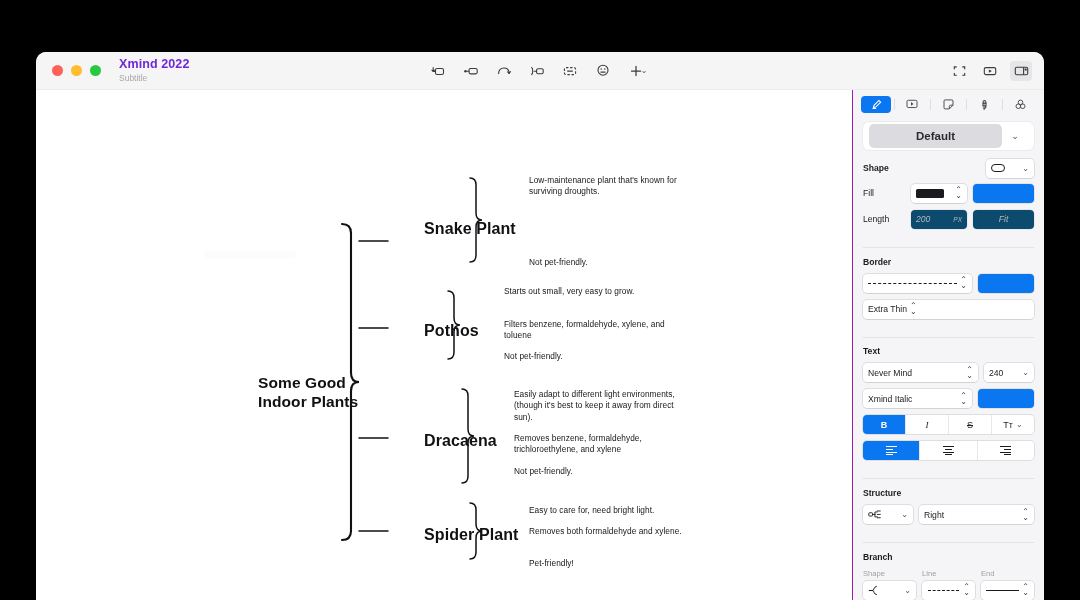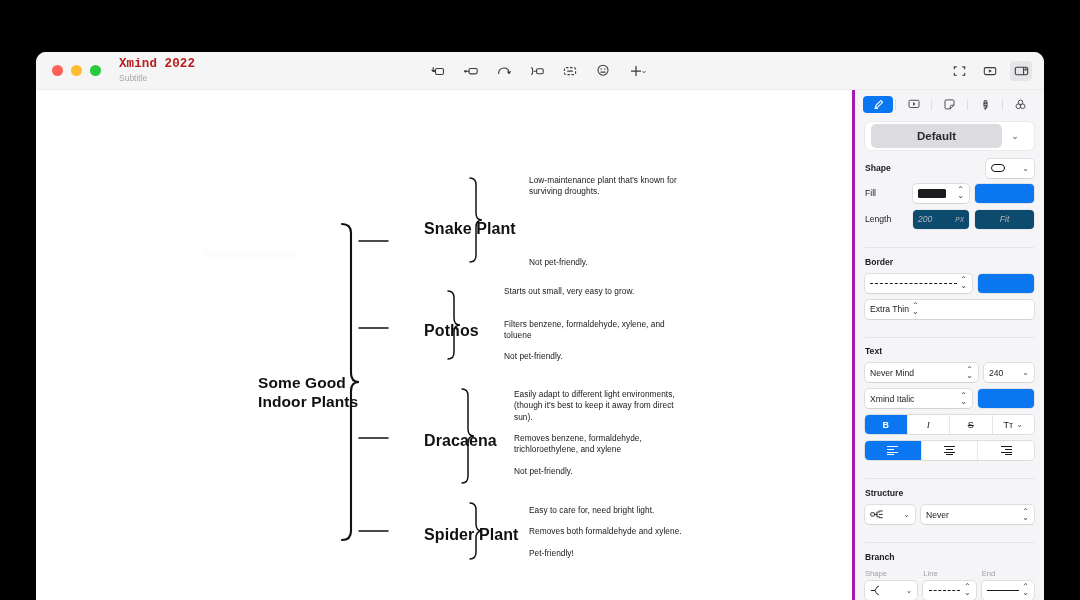--- a/index.html
+++ b/index.html
@@ -30,21 +30,21 @@
     flex: 0 0 38px;
     position: relative;
   }
   .traffic { display: flex; gap: 8px; padding-left: 16px; }
   .dot { width: 11px; height: 11px; border-radius: 50%; }
   .dot.red { background: #ff6159; }
   .dot.yellow { background: #ffbd2e; }
   .dot.green { background: #28c940; }
 
   .doc-title { margin-left: 18px; line-height: 1.05; }
-  .doc-title .t { font-size: 12.5px; font-weight: bold; color: #b91c1c; letter-spacing: .1px; font-family: Liberation Mono, monospace; }
+  .doc-title .t { font-size: 12.5px; font-weight: bold; color: #6d28d9; letter-spacing: .1px; }
   .doc-title .s { font-size: 8.5px; color: #a7a7ac; margin-top: 2px; }
 
   .tb-center {
     position: absolute; left: 50%; transform: translateX(-50%);
     display: flex; align-items: center; gap: 11px;
   }
   .tb-right {
     position: absolute; right: 12px;
     display: flex; align-items: center; gap: 9px;
   }
@@ -78,21 +78,21 @@
   .main-topic { font-size: 16px; font-weight: bold; letter-spacing: .1px; }
   .sub {
     font-size: 8.3px; line-height: 1.38; color: #17171a;
     letter-spacing: .05px;
   }
 
   
   .panel {
     width: 192px; flex: 0 0 192px;
     background: #f5f5f7;
-    border-left: 3px solid #a21caf;
+    border-left: 1px solid #a21caf;
     display: flex; flex-direction: column;
     overflow: hidden;
   }
   .panel-tabs {
     height: 28px; flex: 0 0 28px;
     display: flex; align-items: center; justify-content: space-around;
     padding: 0 7px; background: #f5f5f7;
   }
   .ptab {
     width: 30px; height: 17px; border-radius: 4px;
@@ -293,21 +293,21 @@
         <div class="node sub" style="left:468px; top:261px; width:180px;">Not pet-friendly.</div>
 
         <div class="node main-topic" style="left:388px; top:342px;">Dracaena</div>
         <div class="node sub" style="left:478px; top:343px; width:150px;">Removes benzene, formaldehyde, trichloroethylene, and xylene</div>
         <div class="node sub" style="left:478px; top:299px; width:172px;">Easily adapt to different light environments, (though it's best to keep it away from direct sun).</div>
         <div class="node sub" style="left:478px; top:376px; width:172px;">Not pet-friendly.</div>
 
         <div class="node main-topic" style="left:388px; top:436px;">Spider Plant</div>
         <div class="node sub" style="left:493px; top:415px; width:185px;">Easy to care for, need bright light.</div>
         <div class="node sub" style="left:493px; top:436px; width:185px;">Removes both formaldehyde and xylene.</div>
-        <div class="node sub" style="left:493px; top:458px; width:185px;">Pet-friendly!</div>
+        <div class="node sub" style="left:493px; top:468px; width:185px;">Pet-friendly!</div>
       </div>
     </div>
 
     <div class="panel">
 
       <div class="panel-tabs">
         <div class="ptab active">
           <svg width="11" height="11" viewBox="0 0 12 12" fill="none" stroke="#fff" stroke-width="1.15" stroke-linecap="round">
             <path d="M8.6 1.6l1.9 1.9-5.3 5.3-2.5.6.6-2.5z"></path>
             <path d="M2.1 10.4h3"></path>
@@ -464,21 +464,21 @@
         <div class="sec-title">Structure</div>
         <div class="row">
           <div class="ctl" style="width:50px; justify-content:space-between;">
             <svg width="14" height="9" viewBox="0 0 15 10" fill="none" stroke="#1b1b1f" stroke-width="1">
               <rect x=".6" y="3.1" width="4.2" height="3.6" rx=".7"></rect>
               <path d="M4.8 4.9h2.6M7.4 4.9V2.2h2.6M7.4 4.9v2.7h2.6M10 1.1h3.4M10 4.9h3.4M10 8.6h3.4" stroke-linecap="round"></path>
             </svg>
             <span class="caret">⌄</span>
           </div>
           <div class="ctl" style="flex:1; margin-left:6px; justify-content:space-between;">
-            <span>Never</span>
+            <span>Right</span>
             <span class="stepper">⌃<br>⌄</span>
           </div>
         </div>
       </div>
 
       <div class="hr"></div>
 
       <div class="section">
         <div class="sec-title">Branch</div>
         <div class="three">

